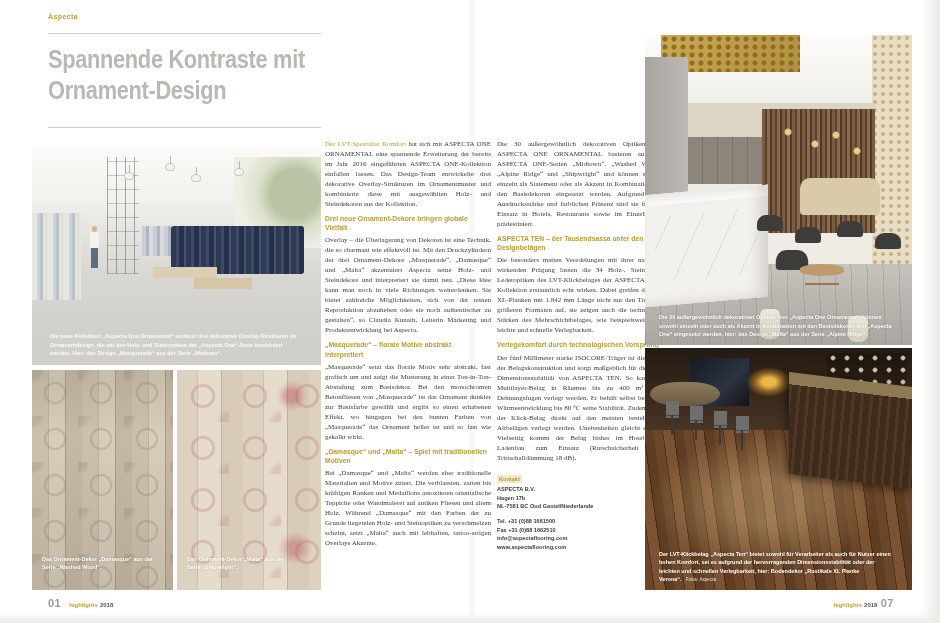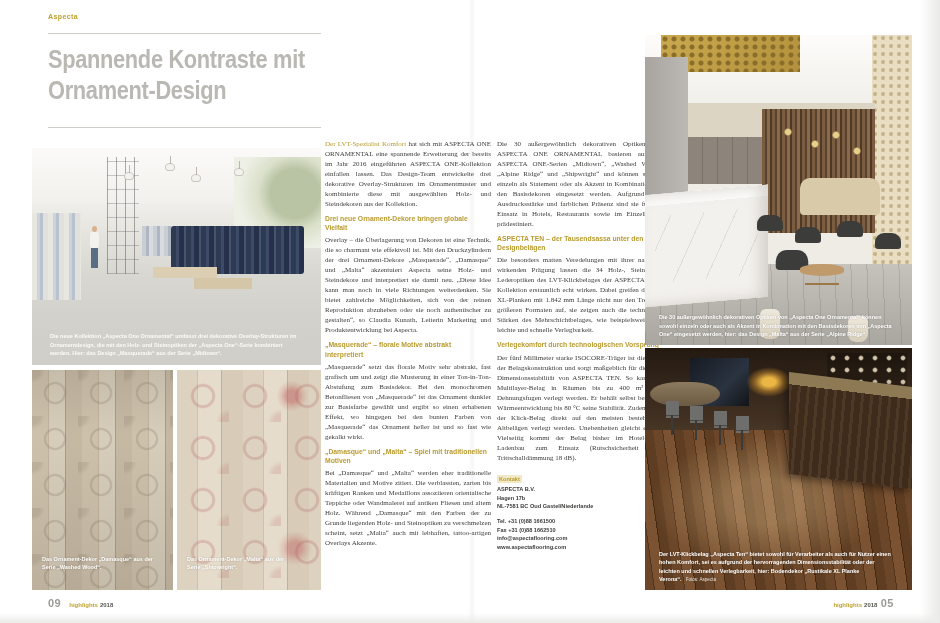--- a/index.html
+++ b/index.html
@@ -278,22 +278,22 @@
     </div>
     <div class="layer" id="bar-hightable"></div>
     <div class="layer bar-stool" id="bstool1"></div>
     <div class="layer bar-stool" id="bstool2"></div>
     <div class="layer bar-stool" id="bstool3"></div>
     <div class="layer bar-stool" id="bstool4"></div>
     <div class="photo-caption" id="bar-caption"><span>Der LVT-Klickbelag „Aspecta Ten“ bietet sowohl für Verarbeiter als auch für Nutzer einen hohen Komfort, sei es aufgrund der hervorragenden Dimensionsstabilität oder der leichten und schnellen Verlegbarkeit, hier: Bodendekor „Rustikale XL Planke Verona“.</span><span class="credit">Fotos: Aspecta</span></div>
   </div>
 
   <div class="footer" id="footer-left">
-    <span class="page-num">09</span><span class="mag-brand">highlights</span><span class="mag-year">2018</span>
+    <span class="page-num">01</span><span class="mag-brand">highlights</span><span class="mag-year">2018</span>
   </div>
   <div class="footer" id="footer-right">
-    <span class="mag-brand">highlights</span><span class="mag-year">2018</span>&nbsp;&nbsp;<span class="page-num">05</span>
+    <span class="mag-brand">highlights</span><span class="mag-year">2018</span>&nbsp;&nbsp;<span class="page-num">07</span>
   </div>
 
   <div id="gutter"></div>
   <div id="edge-right"></div>
   <div id="edge-bottom"></div>
 </div>
 
 </body></html>

